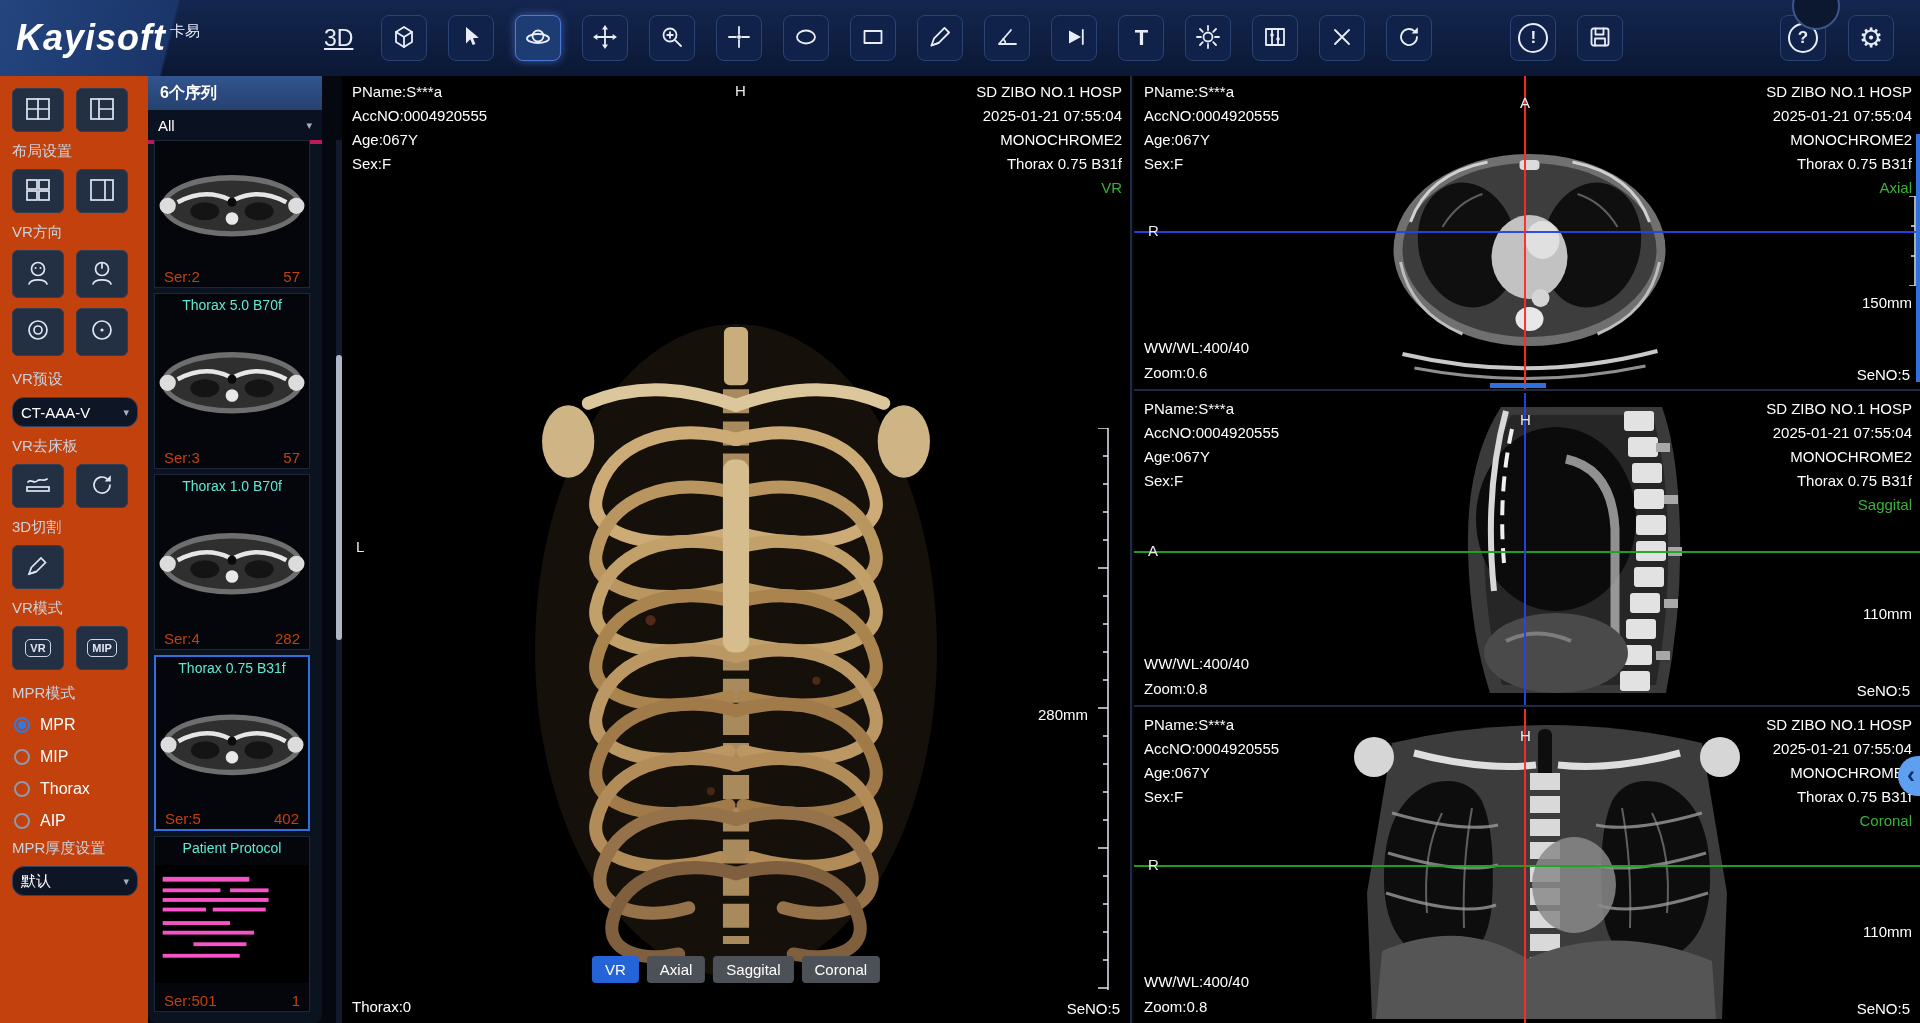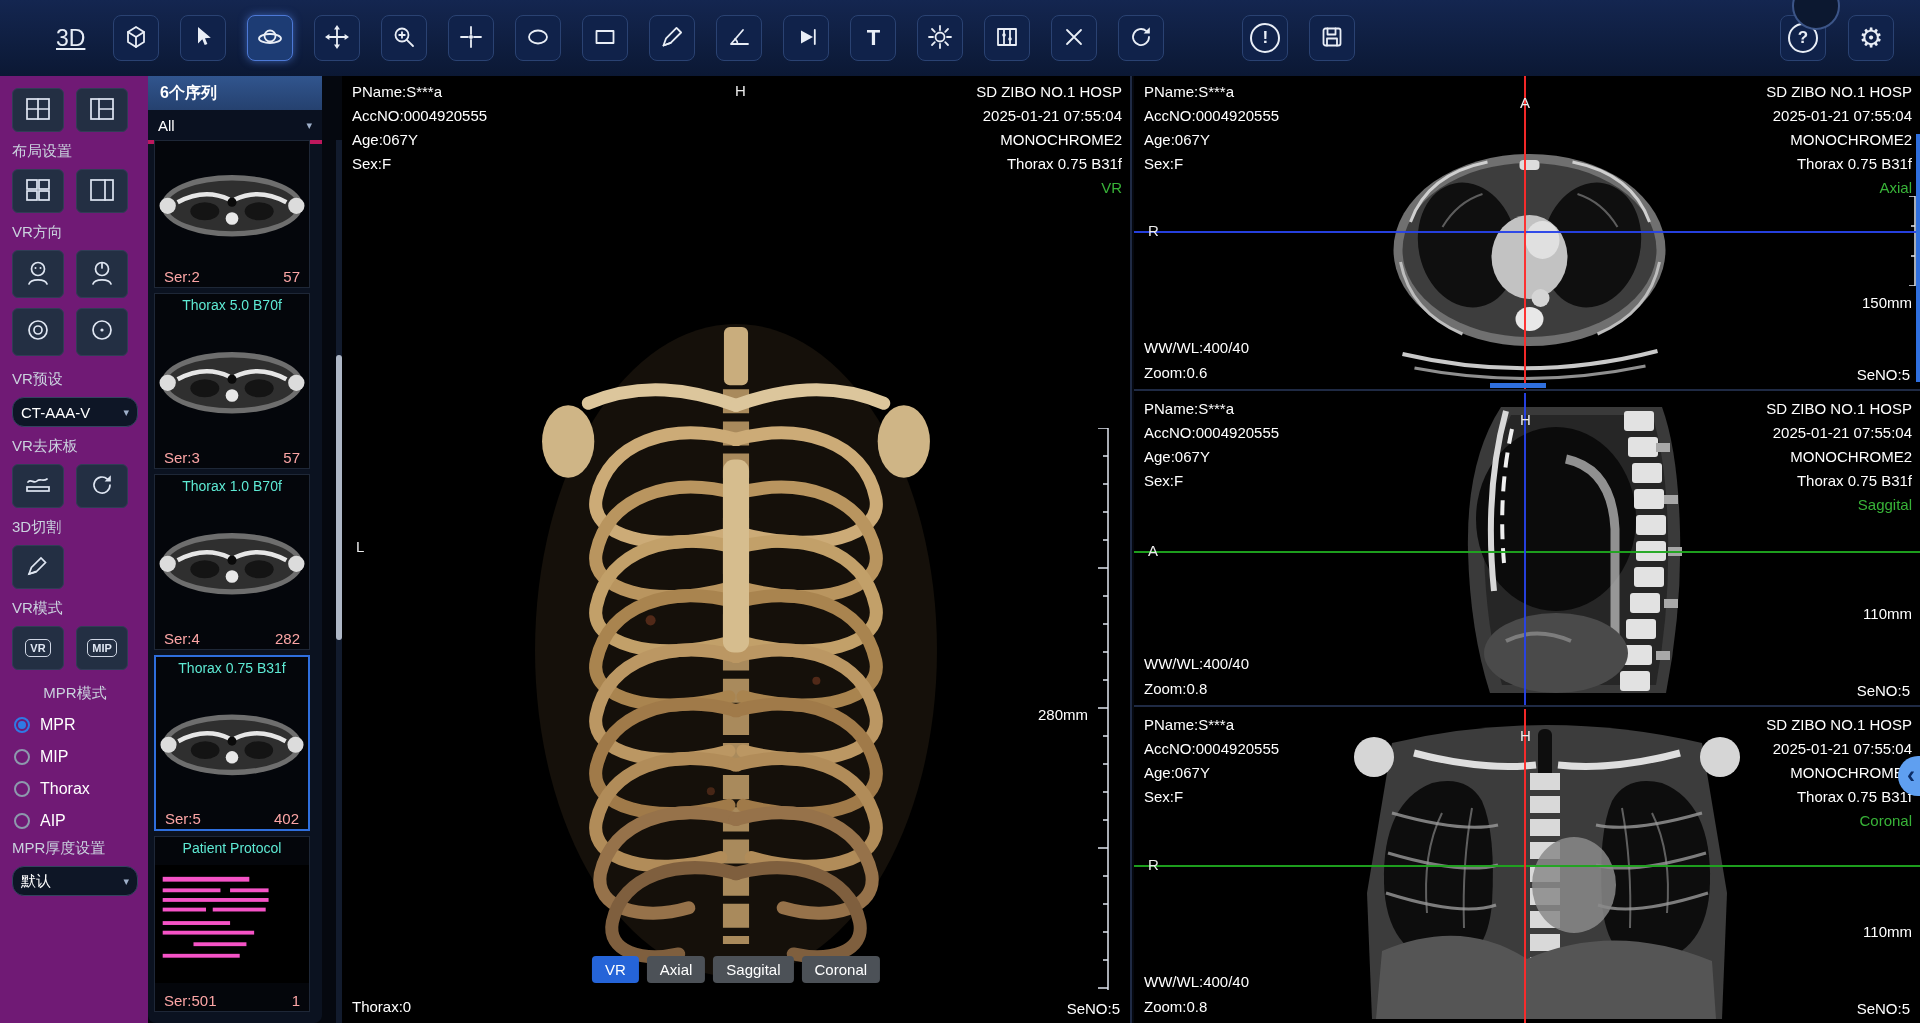--- a/index.html
+++ b/index.html
@@ -23,21 +23,21 @@
   .tbtn svg{stroke:#e9eef6;fill:none;stroke-width:1.8;stroke-linecap:round;stroke-linejoin:round;}
   .glyph{color:#e9eef6;font-size:22px;font-weight:bold;line-height:1;}
   .circle-glyph{width:26px;height:26px;border:2px solid #e9eef6;border-radius:50%;
         display:flex;align-items:center;justify-content:center;font-size:17px;font-weight:bold;color:#e9eef6;}
   .spacer{flex:1 1 auto;}
   .rightgrp{display:flex;gap:22px;align-items:center;margin-right:26px;}
   .avatar{position:absolute;right:80px;top:-18px;width:44px;height:44px;border-radius:50%;
         background:#0c1830;border:2px solid #3c5588;}
 
   
-  .sidebar{position:absolute;left:0;top:76px;bottom:0;width:148px;background:#701a75;
+  .sidebar{position:absolute;left:0;top:76px;bottom:0;width:148px;background:#c2410c;
         box-sizing:border-box;padding:12px 10px 0 12px;overflow:hidden;}
   .slabel{font-size:15px;color:#cad2de;margin:0 0 8px 0;}
   .btn-row{display:flex;gap:12px;margin-bottom:10px;}
   .sbtn{width:52px;height:44px;background:#232f43;border:1px solid #303d55;border-radius:6px;
         display:flex;align-items:center;justify-content:center;cursor:pointer;padding:0;}
   .sbtn svg{stroke:#dfe6f2;fill:none;stroke-width:1.7;stroke-linecap:round;}
   .badge{border:1.6px solid #cfd6e4;border-radius:5px;padding:2px 4px;font-size:11px;font-weight:bold;color:#dfe6f2;}
   .sselect{height:28px;background:#0e1626;border:1px solid #33425f;border-radius:12px;
         display:flex;align-items:center;justify-content:space-between;padding:0 8px;font-size:15px;
         color:#fff;cursor:pointer;margin-bottom:6px;}
@@ -55,21 +55,21 @@
         justify-content:space-between;padding:0 10px;font-size:15px;cursor:pointer;}
   .series-list{position:absolute;top:64px;bottom:0;left:0;right:8px;overflow:hidden;}
   .sitem{position:relative;margin:0 4px 5px 6px;background:#04060b;border:1px solid #1e2737;height:176px;
         box-sizing:border-box;cursor:pointer;}
   .sitem.first{height:148px;}
   .sitem.selected{border:2px solid #2f6fde;}
   .stitle{height:22px;line-height:22px;text-align:center;font-size:14px;color:#5eead4;
         white-space:nowrap;overflow:hidden;}
   .sthumb{position:absolute;left:0;right:0;top:24px;bottom:24px;display:flex;align-items:center;justify-content:center;overflow:hidden;}
   .sitem.first .sthumb{top:4px;}
-  .scaption{position:absolute;left:9px;right:9px;bottom:2px;display:flex;justify-content:space-between;font-size:15px;color:#fca5a5;}
+  .scaption{position:absolute;left:9px;right:9px;bottom:2px;display:flex;justify-content:space-between;font-size:15px;color:#c2410c;}
   .sscroll{position:absolute;left:336px;top:140px;bottom:0;width:6px;background:#121b2d;z-index:20;}
   .sscroll .thumb{position:absolute;left:0;width:6px;top:215px;height:285px;background:#aeb7c6;border-radius:3px;}
 
   
   .vrview{position:absolute;left:342px;top:76px;width:790px;height:947px;background:#000;
         border-right:2px solid #1f2a44;box-sizing:border-box;}
   .mprcol{position:absolute;left:1134px;top:76px;right:0;bottom:0;background:#000;}
   .mview{position:absolute;left:0;right:0;background:#000;overflow:hidden;border-bottom:2px solid #1f2a44;box-sizing:border-box;}
   .ov{position:absolute;font-size:15px;line-height:24px;color:#fff;}
   .tl{left:10px;top:4px;}
@@ -92,20 +92,24 @@
   .collapse{position:absolute;left:1898px;top:756px;width:40px;height:40px;border-radius:50%;
         background:#5f9ff0;border:none;color:#0c2d66;font-size:24px;font-weight:bold;cursor:pointer;z-index:60;
         display:flex;align-items:center;justify-content:center;padding:0 14px 2px 0;box-sizing:border-box;}
 </style>
 </head>
 <body>
 
 <div id="stage">
 
   <div class="tbar">
+    <div class="logo">
+      <span class="brand">Kayisoft</span>
+      <span class="brandcn">卡易</span>
+    </div>
     <div class="mode">3D</div>
 
     <div class="tools">
       <button class="tbtn">
           <span><svg width="26" height="26" viewBox="0 0 26 26">
               <path d="M13 3 21 8v10l-8 5-8-5V8z"></path>
               <path d="M5 8l8 5 8-5M13 13v10"></path>
             </svg></span>
         </button>
       <button class="tbtn">
@@ -313,21 +317,21 @@
     </div>
     <div class="slabel" style="margin-top:2px;">VR模式</div>
     <div class="btn-row">
       <button class="sbtn">
           <span class="badge">VR</span>
         </button>
       <button class="sbtn">
           <span class="badge">MIP</span>
         </button>
     </div>
-    <div class="slabel" style="margin-top:14px;text-align:center;">MPR模式</div>
+    <div class="slabel" style="margin-top:14px;">MPR模式</div>
     <div class="radio sel">
         <span class="rdot"></span>
         <span>MPR</span>
       </div>
     <div class="radio">
         <span class="rdot"></span>
         <span>MIP</span>
       </div>
     <div class="radio">
         <span class="rdot"></span>

